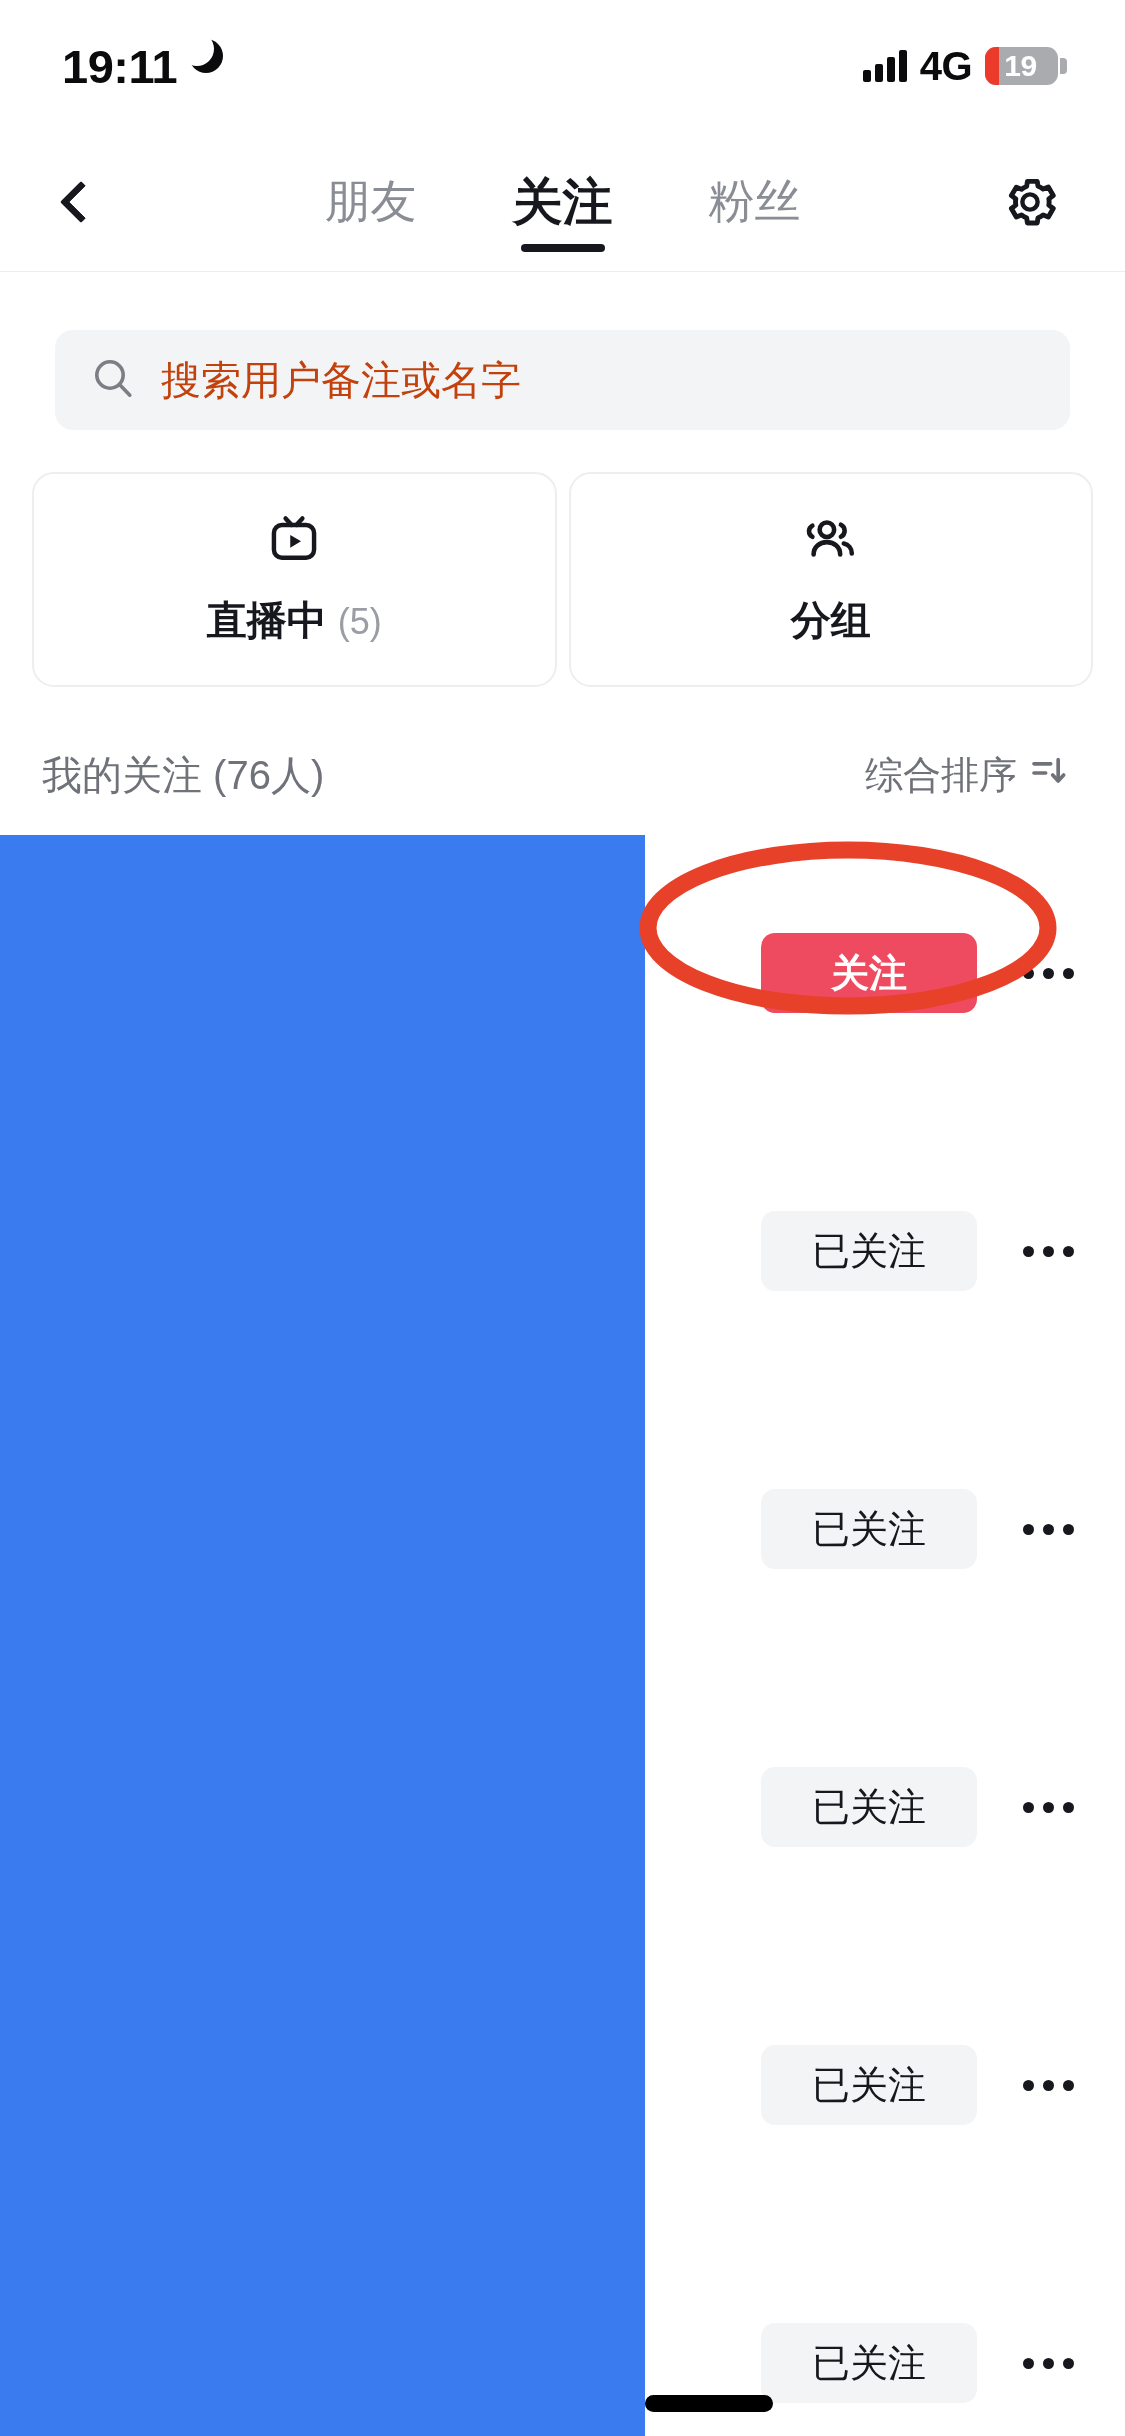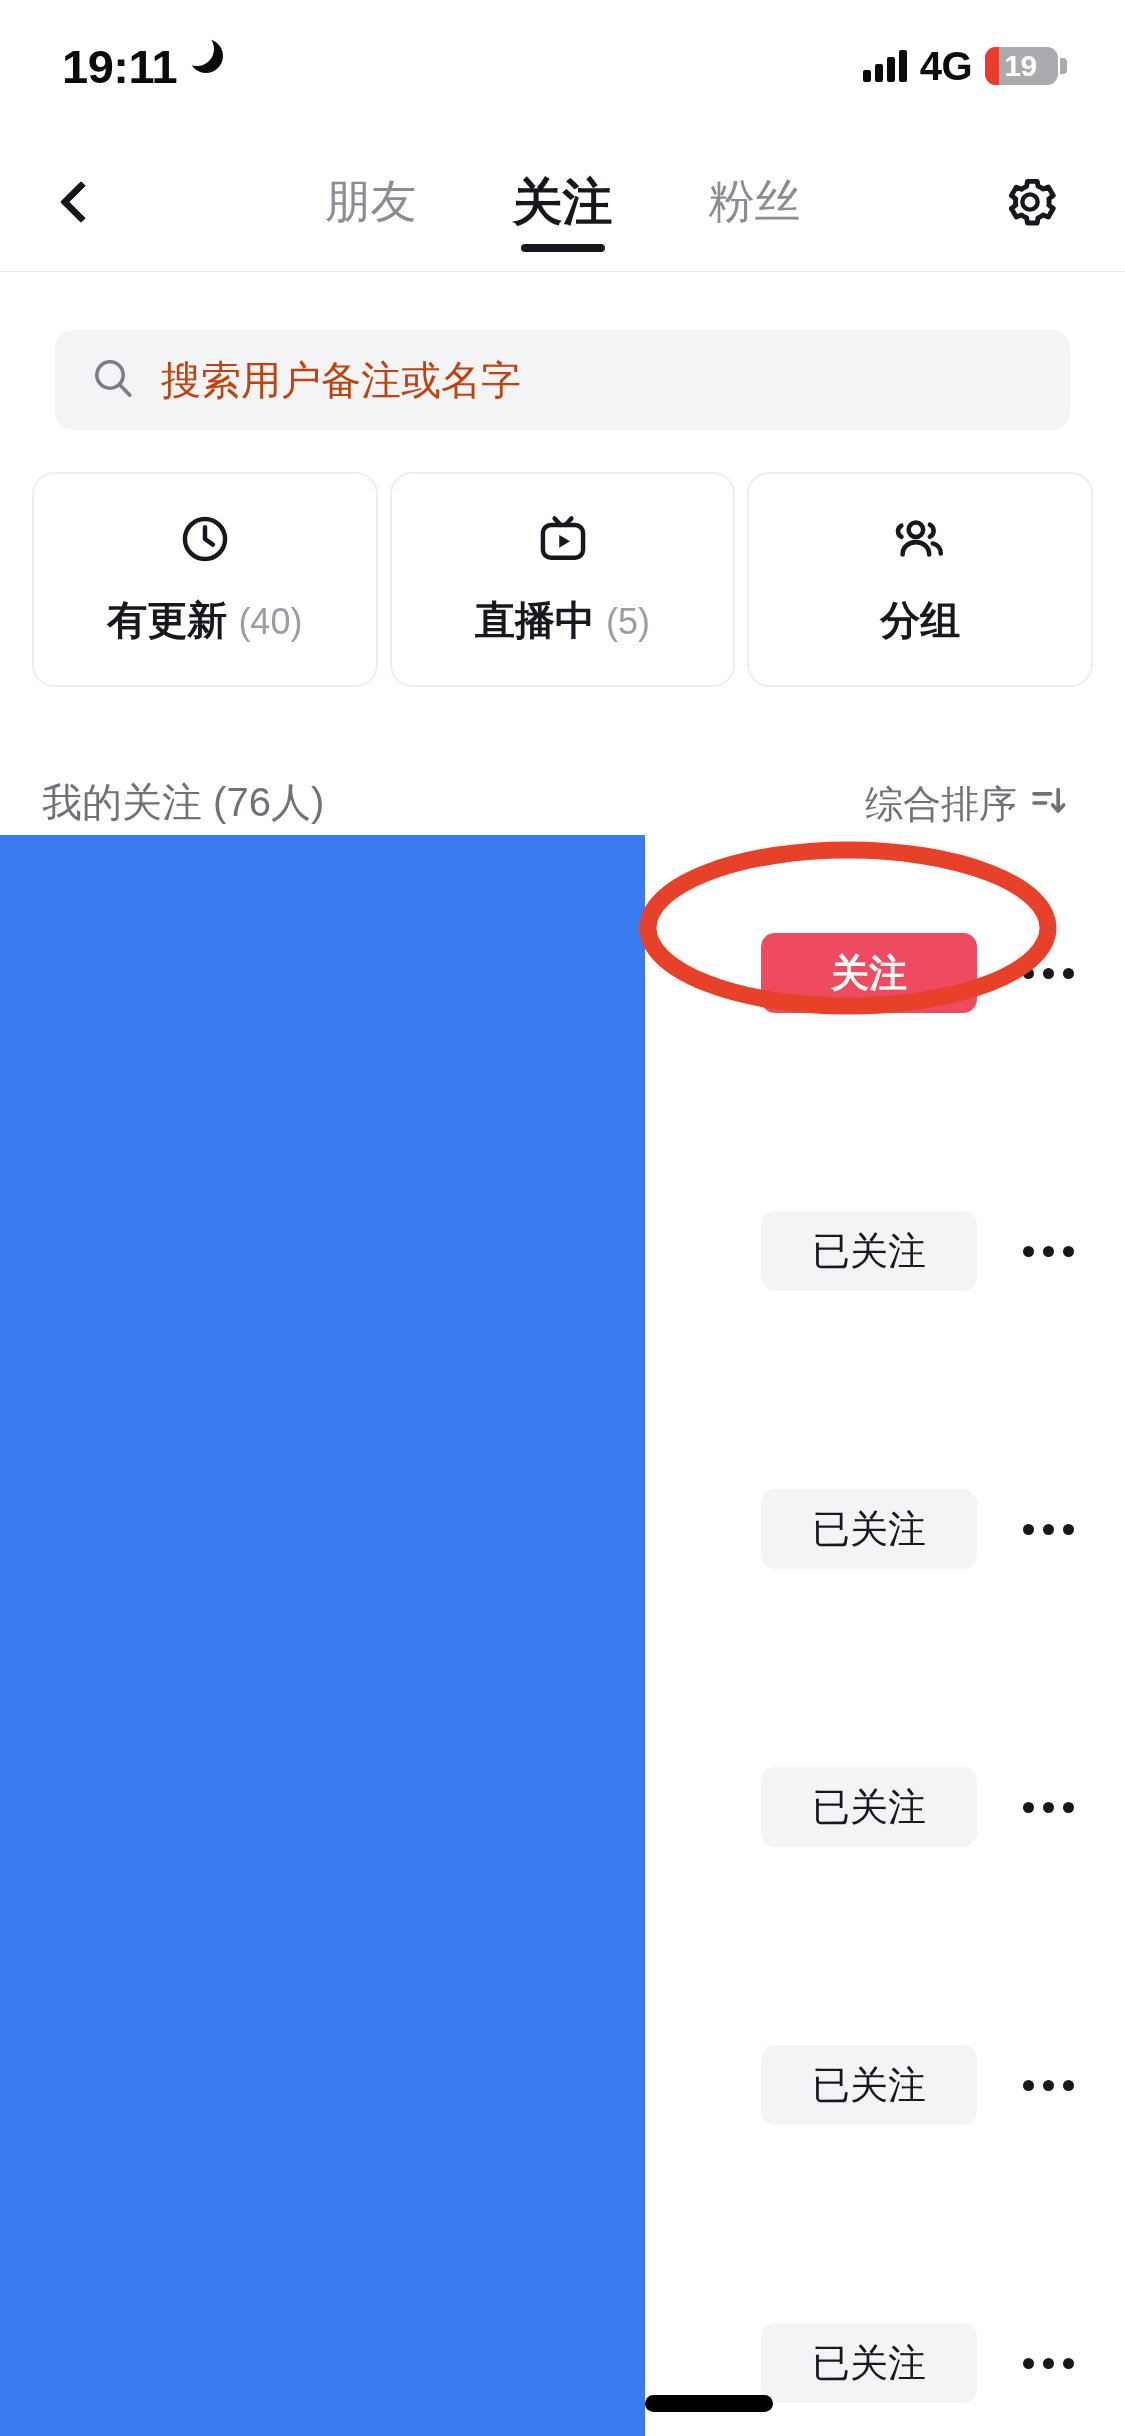--- a/index.html
+++ b/index.html
@@ -109,21 +109,21 @@
     display:flex; flex-direction:column; align-items:center; justify-content:center;
     gap:26px; cursor:pointer;
   }
   .fcard .ficon{ height:56px; display:flex; align-items:center; justify-content:center; }
   .fcard .flabel{ font-size:40px; color:#16181d; font-weight:600; white-space:nowrap; }
   .fcard .flabel .cnt{ color:#9a9da3; font-weight:400; font-size:36px; }
 
   
   .sec{
     position:absolute; left:0; top:720px; width:1109px; height:110px;
-    display:flex; align-items:flex-end; justify-content:space-between;
+    display:flex; align-items:center; justify-content:space-between;
     padding:0 40px 0 42px;
   }
   .sec-title{ font-size:40px; color:#6f7279; }
   .sec-sort{ display:flex; align-items:center; gap:12px; cursor:pointer; }
   .sec-sort .txt{ font-size:38px; color:#6f7279; }
 
   
   .list{
     position:absolute; left:0; top:834px; width:1125px; height:1602px;
     background:#ffffff;
@@ -238,29 +238,20 @@
     <svg width="48" height="48" viewBox="0 0 24 24">
       <circle cx="10.5" cy="10.5" r="6.6" fill="none" stroke="#7b7e85" stroke-width="1.8"></circle>
       <line x1="15.4" y1="15.4" x2="20.4" y2="20.6" stroke="#7b7e85" stroke-width="1.8" stroke-linecap="round"></line>
     </svg>
   </span>
   <span class="ph">搜索用户备注或名字</span>
 </div>
 
 <div class="filters">
 
-  <div class="fcard">
-    <span class="ficon">
-      <svg width="56" height="56" viewBox="0 0 24 24">
-        <circle cx="12" cy="12" r="8.6" fill="none" stroke="#16181d" stroke-width="1.9"></circle>
-        <path d="M12 6.9V12l3.4 2.4" fill="none" stroke="#16181d" stroke-width="1.9" stroke-linecap="round" stroke-linejoin="round"></path>
-      </svg>
-    </span>
-    <span class="flabel"><span>有更新</span> <span class="cnt">(40)</span></span>
-  </div>
 
   <div class="fcard">
     <span class="ficon">
       <svg width="56" height="56" viewBox="0 0 24 24">
         <path d="M8.4 3.2 11 6M15.6 3.2 13 6" stroke="#16181d" stroke-width="1.9" stroke-linecap="round" fill="none"></path>
         <rect x="3.4" y="6" width="17.2" height="14" rx="3.4" fill="none" stroke="#16181d" stroke-width="1.9"></rect>
         <path d="M10.4 10.3v5.4l4.6-2.7z" fill="#16181d"></path>
       </svg>
     </span>
     <span class="flabel"><span>直播中</span> <span class="cnt">(5)</span></span>

